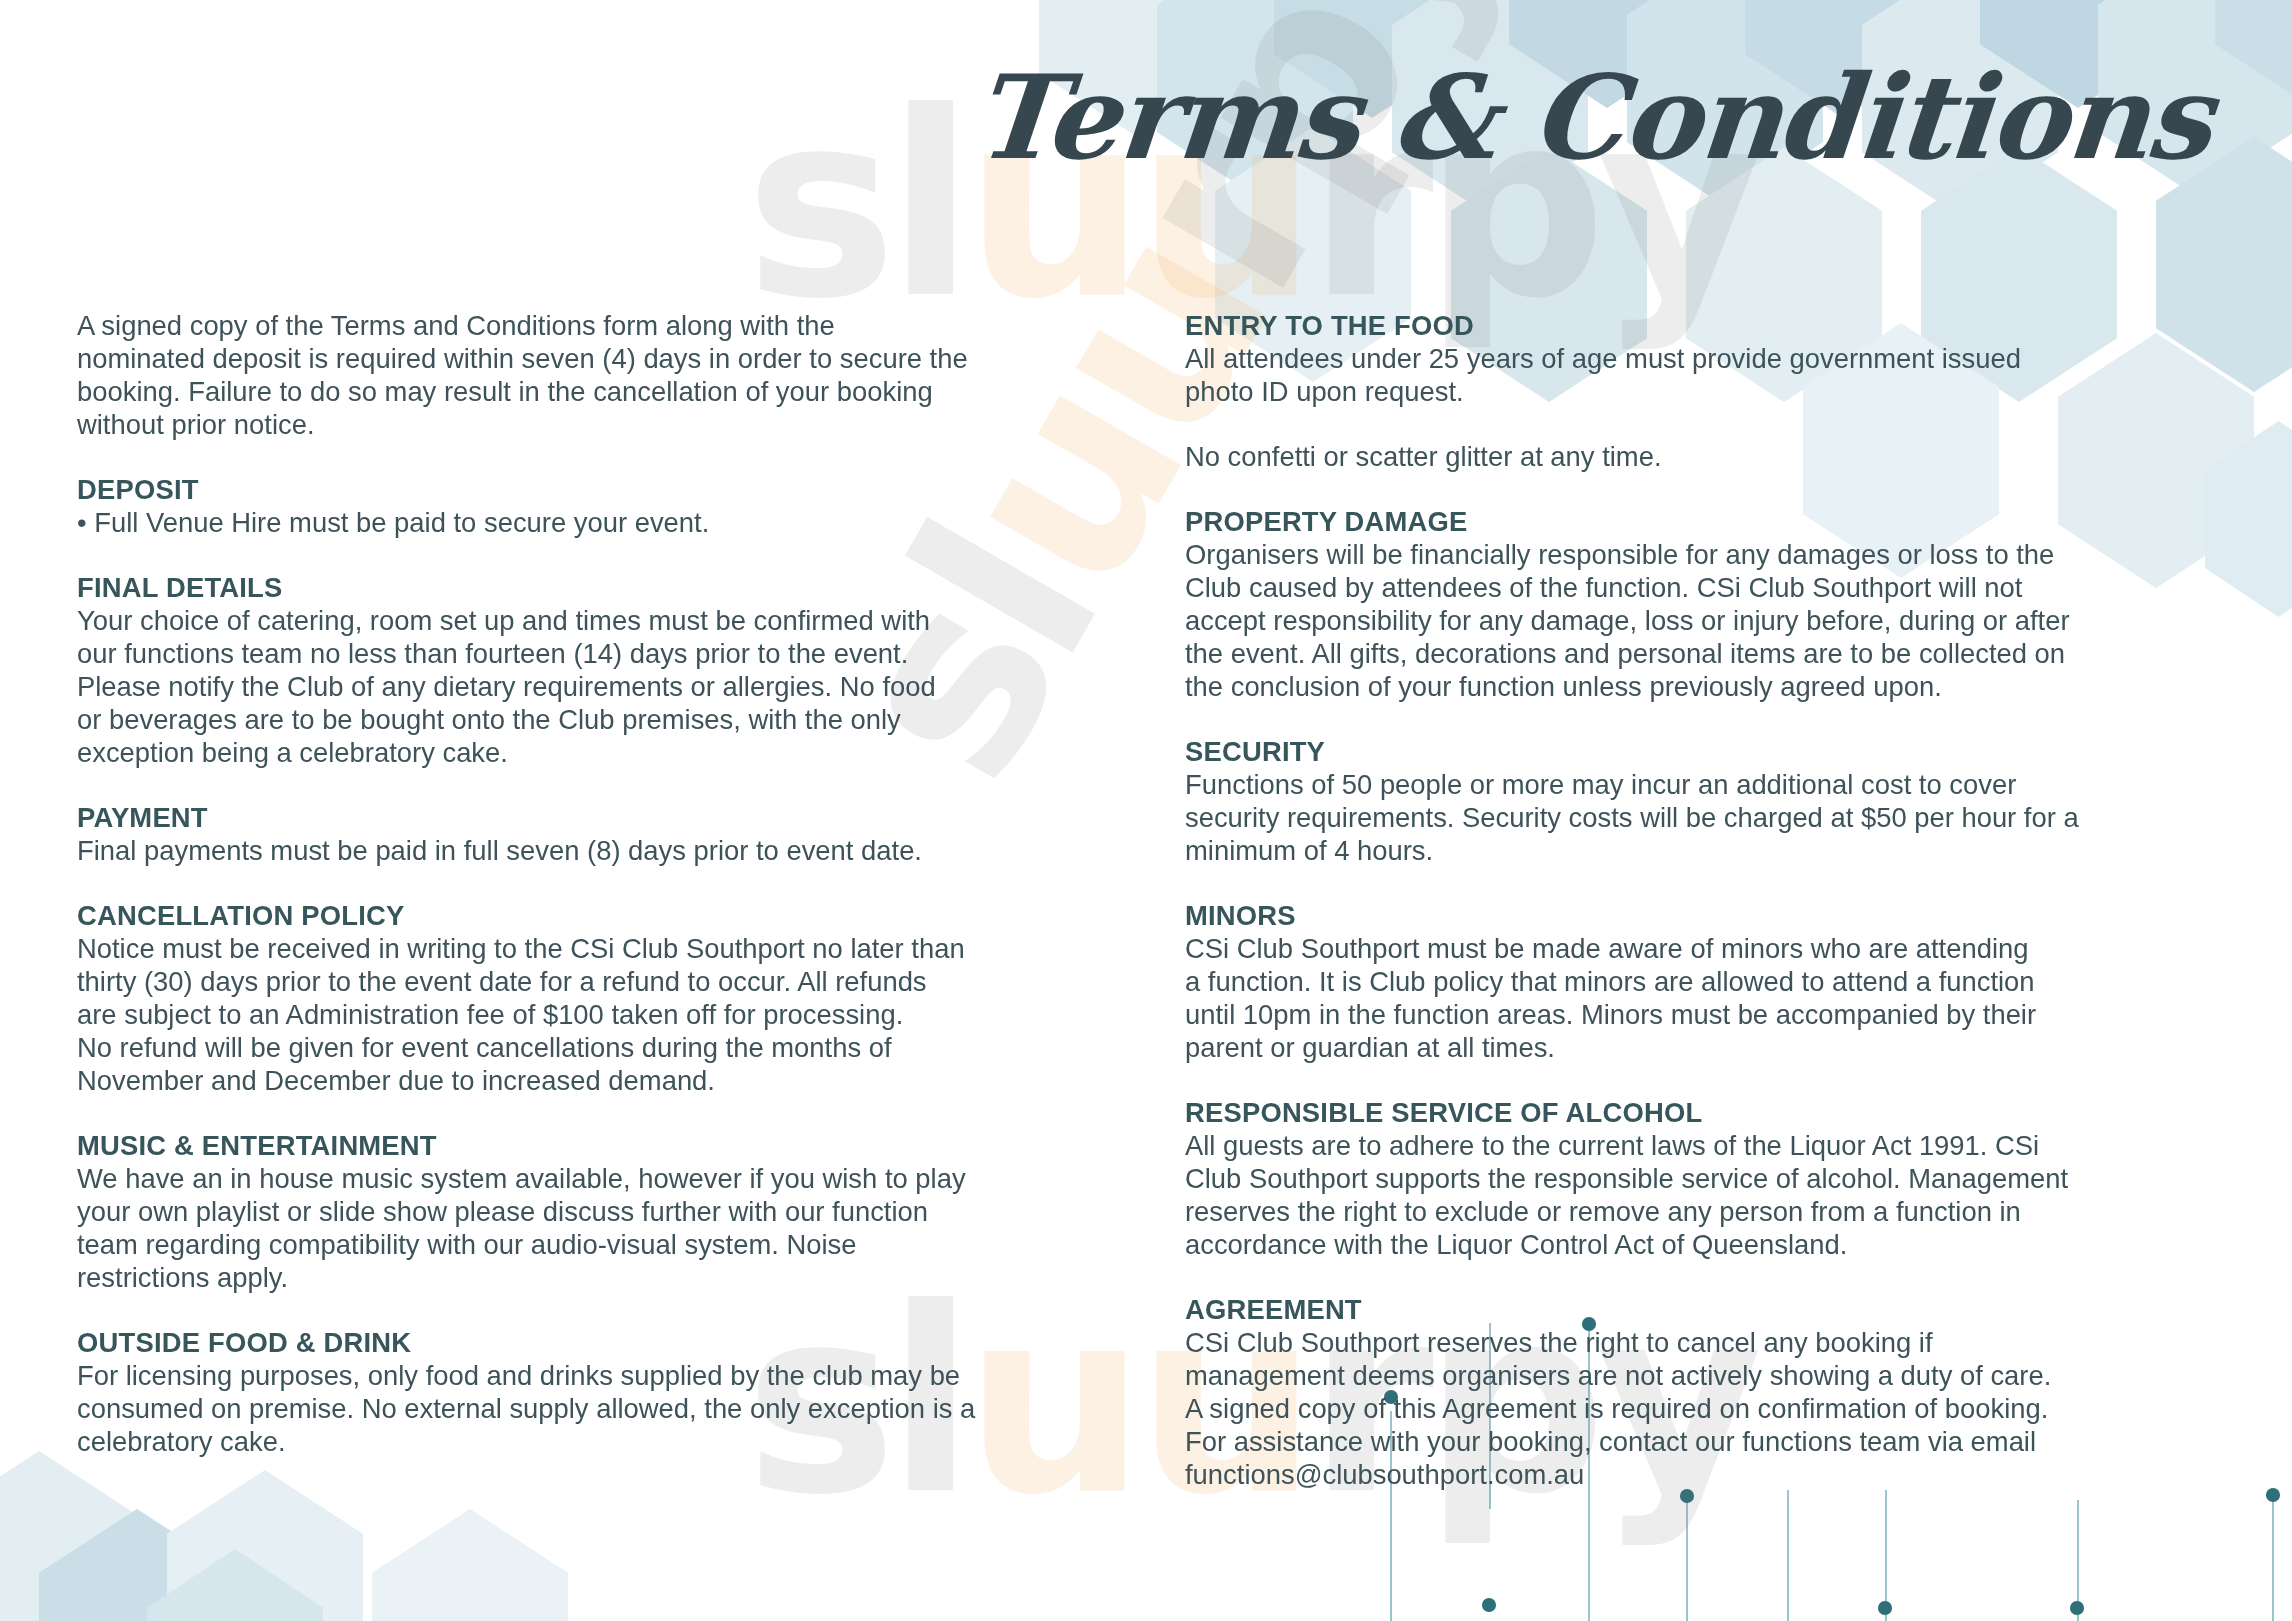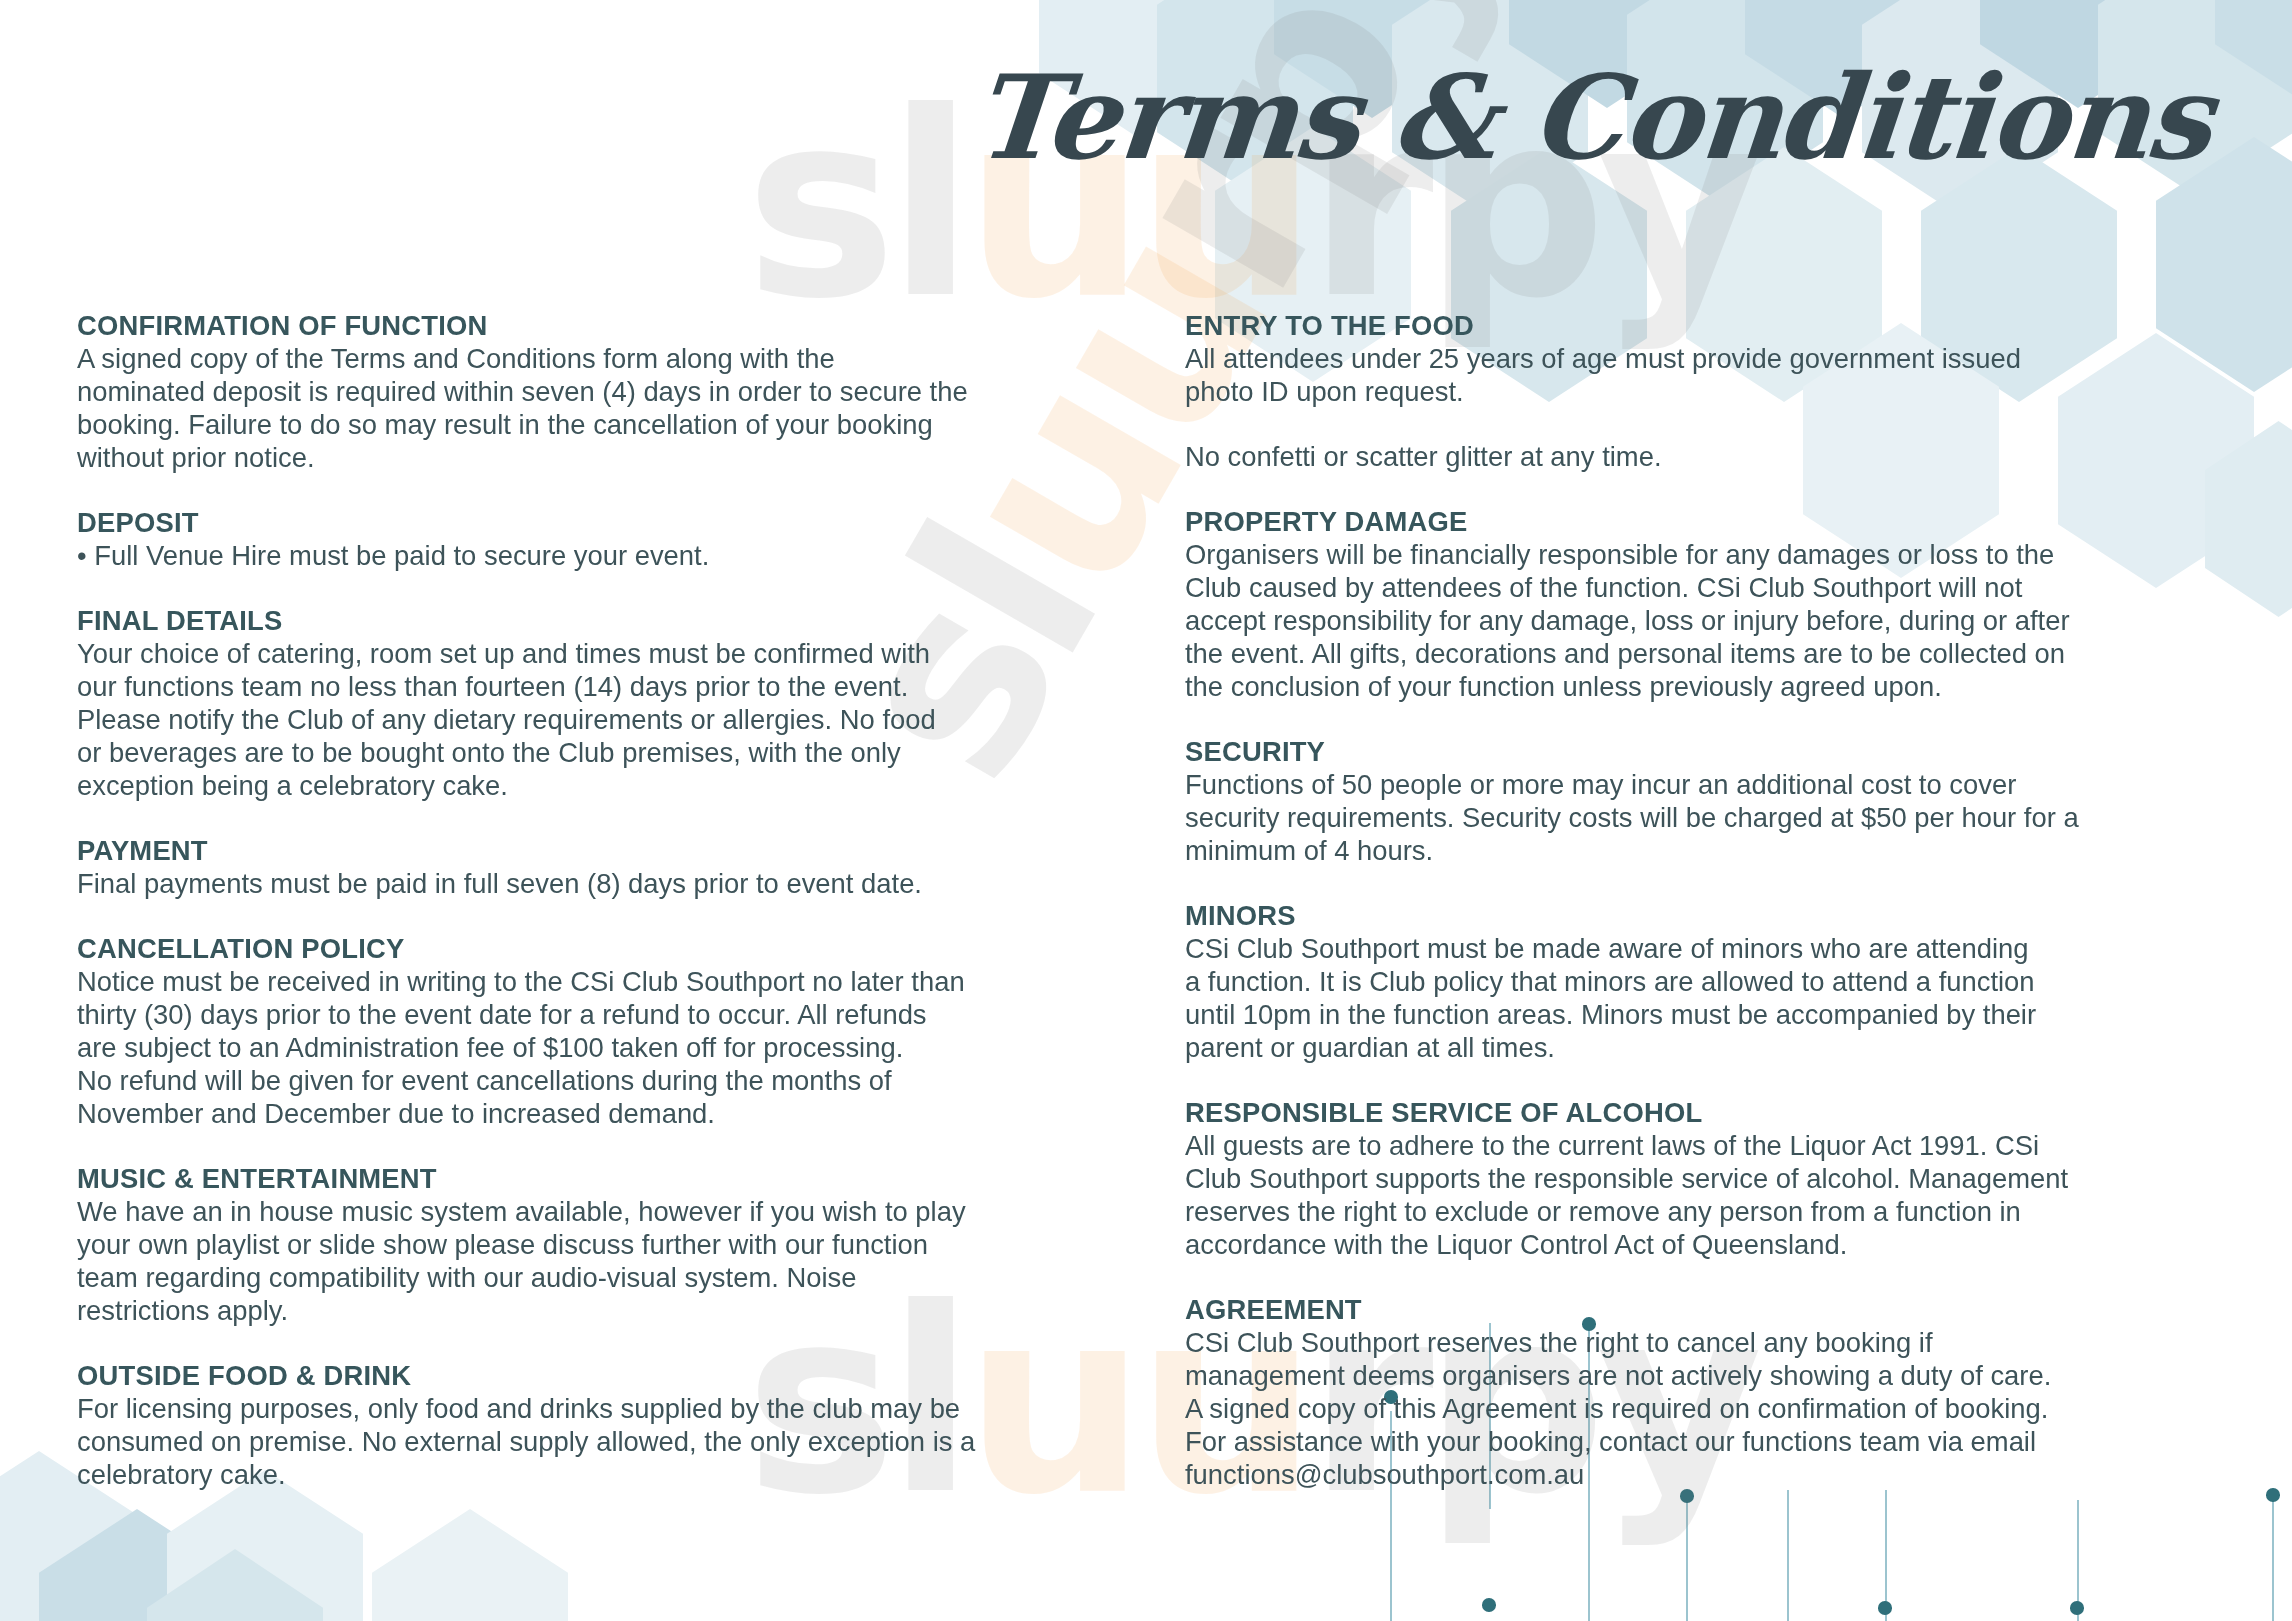--- a/index.html
+++ b/index.html
@@ -97,21 +97,20 @@
   <span class="g">sl</span><span class="o">uu</span><span class="g">rpy</span>
 </div>
 <div class="watermark" style="left:745px; top:1274px;">
   <span class="g">sl</span><span class="o">uu</span><span class="g">rpy</span>
 </div>
 
 <h1 class="title" style="margin:0;">Terms &amp; Conditions</h1>
 
 <div class="col left">
   <div class="section">
-    <h2>CONFIRMATION OF FUNCTION</h2>
     <p>A signed copy of the Terms and Conditions form along with the
 nominated deposit is required within seven (4) days in order to secure the
 booking. Failure to do so may result in the cancellation of your booking
 without prior notice.</p>
   </div>
   <div class="section">
     <h2>DEPOSIT</h2>
     <p>• Full Venue Hire must be paid to secure your event.</p>
   </div>
   <div class="section">

